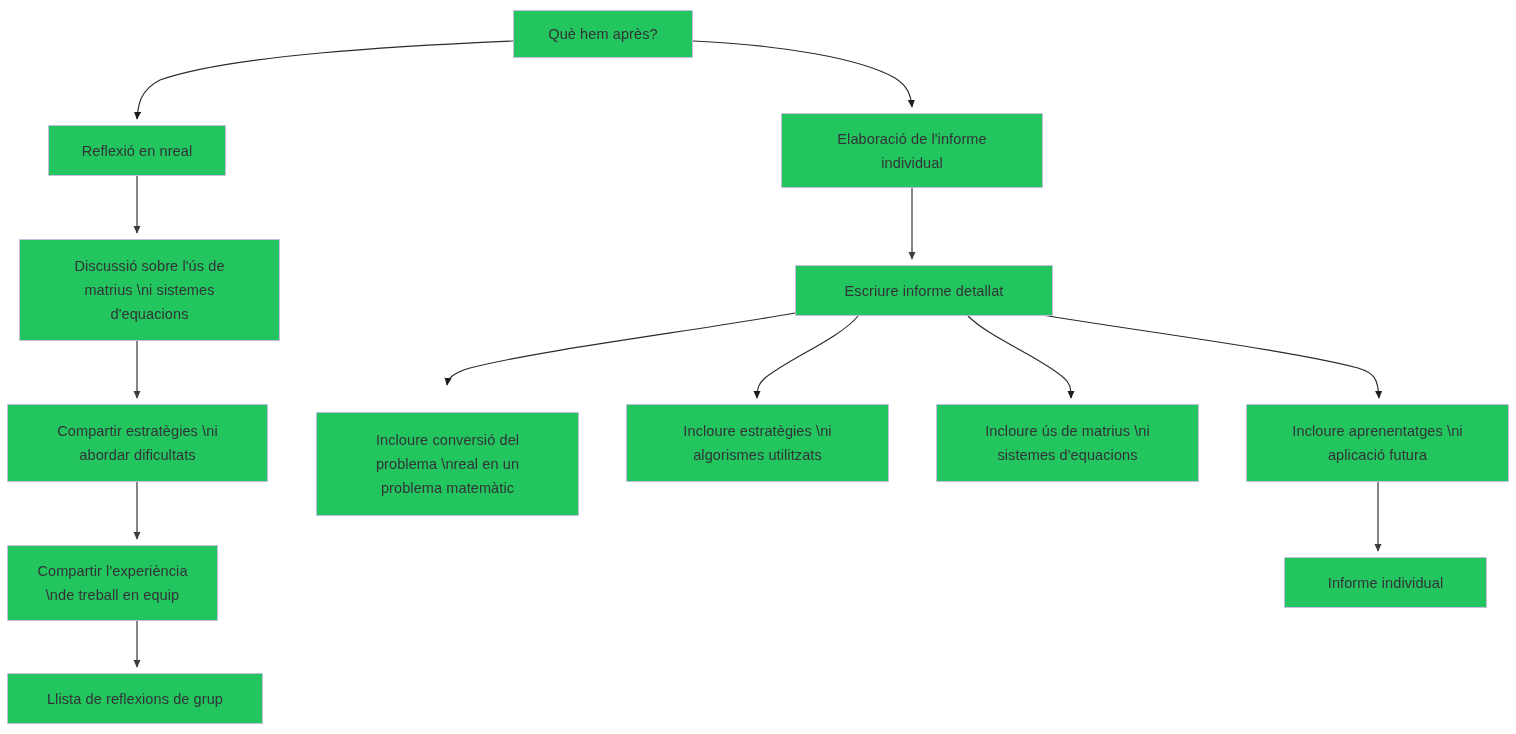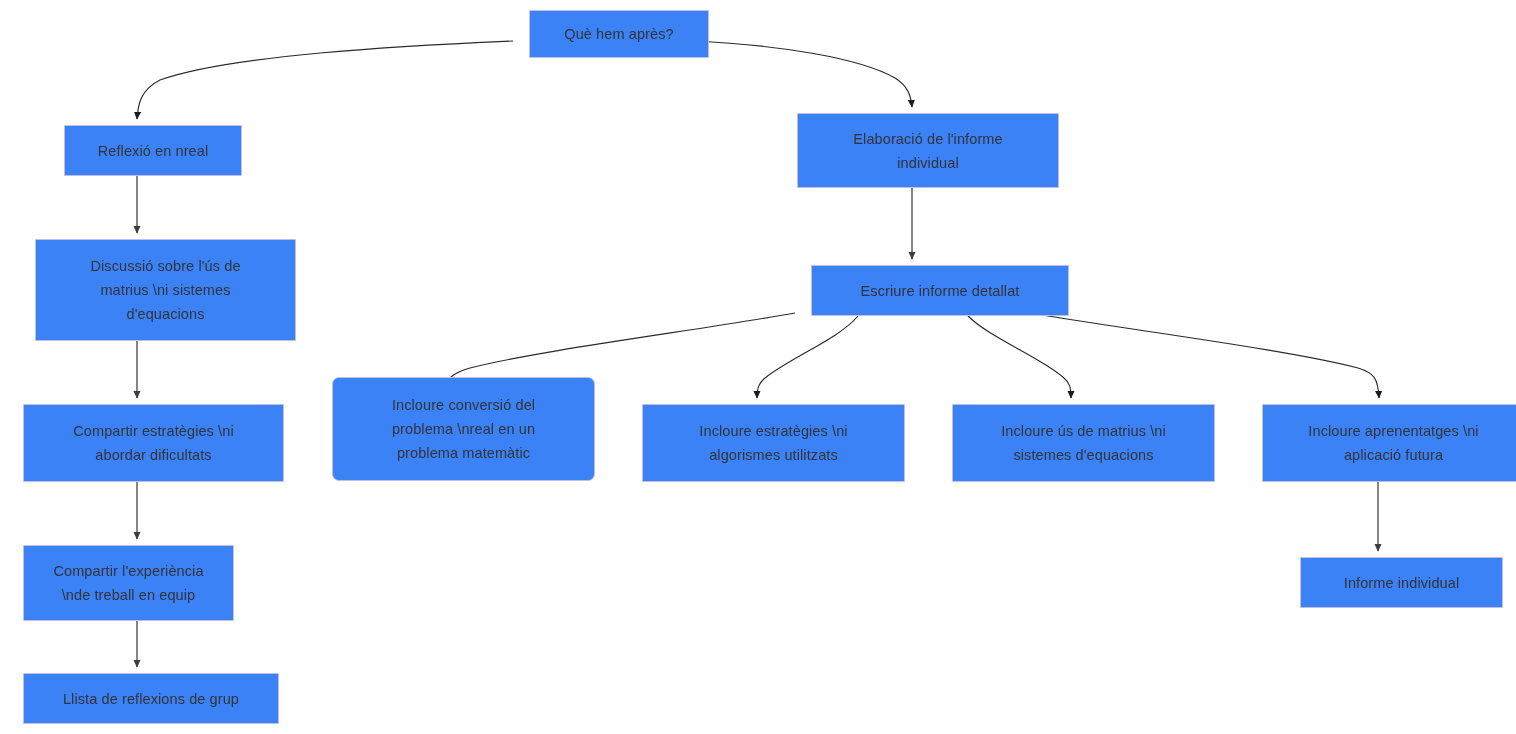--- a/index.html
+++ b/index.html
@@ -25,34 +25,33 @@
     position: absolute;
     left: 0;
     top: 0;
     width: 1516px;
     height: 734px;
     pointer-events: none;
   }
   .node {
     position: absolute;
     box-sizing: border-box;
-    background: #3b82f6;
+    background: #22c55e;
     border: 1px solid #c5bce0;
     border-radius: 1px;
     display: flex;
     align-items: center;
     justify-content: center;
     text-align: center;
     color: #333338;
     font-size: 14.5px;
     line-height: 24px;
     letter-spacing: 0.1px;
     padding: 4px 2px;
     white-space: pre-line;
-    margin-left: 16px;
   }
   .node-label {
     display: block;
     width: 100%;
     white-space: pre-line;
   }
 </style>
 </head>
 <body>
 
@@ -108,21 +107,21 @@
 
   <div class="node" style="left:795px; top:265px; width:258px; height:51px;">
     <span class="node-label">Escriure informe detallat</span>
   </div>
 
   <div class="node" style="left:7px; top:404px; width:261px; height:78px;">
     <span class="node-label">Compartir estratègies \ni
 abordar dificultats</span>
   </div>
 
-  <div class="node" style="left:316px; top:377px; width:263px; height:104px;border-radius:7px;">
+  <div class="node" style="left:316px; top:412px; width:263px; height:104px;">
     <span class="node-label">Incloure conversió del
 problema \nreal en un
 problema matemàtic</span>
   </div>
 
   <div class="node" style="left:626px; top:404px; width:263px; height:78px;">
     <span class="node-label">Incloure estratègies \ni
 algorismes utilitzats</span>
   </div>
 

